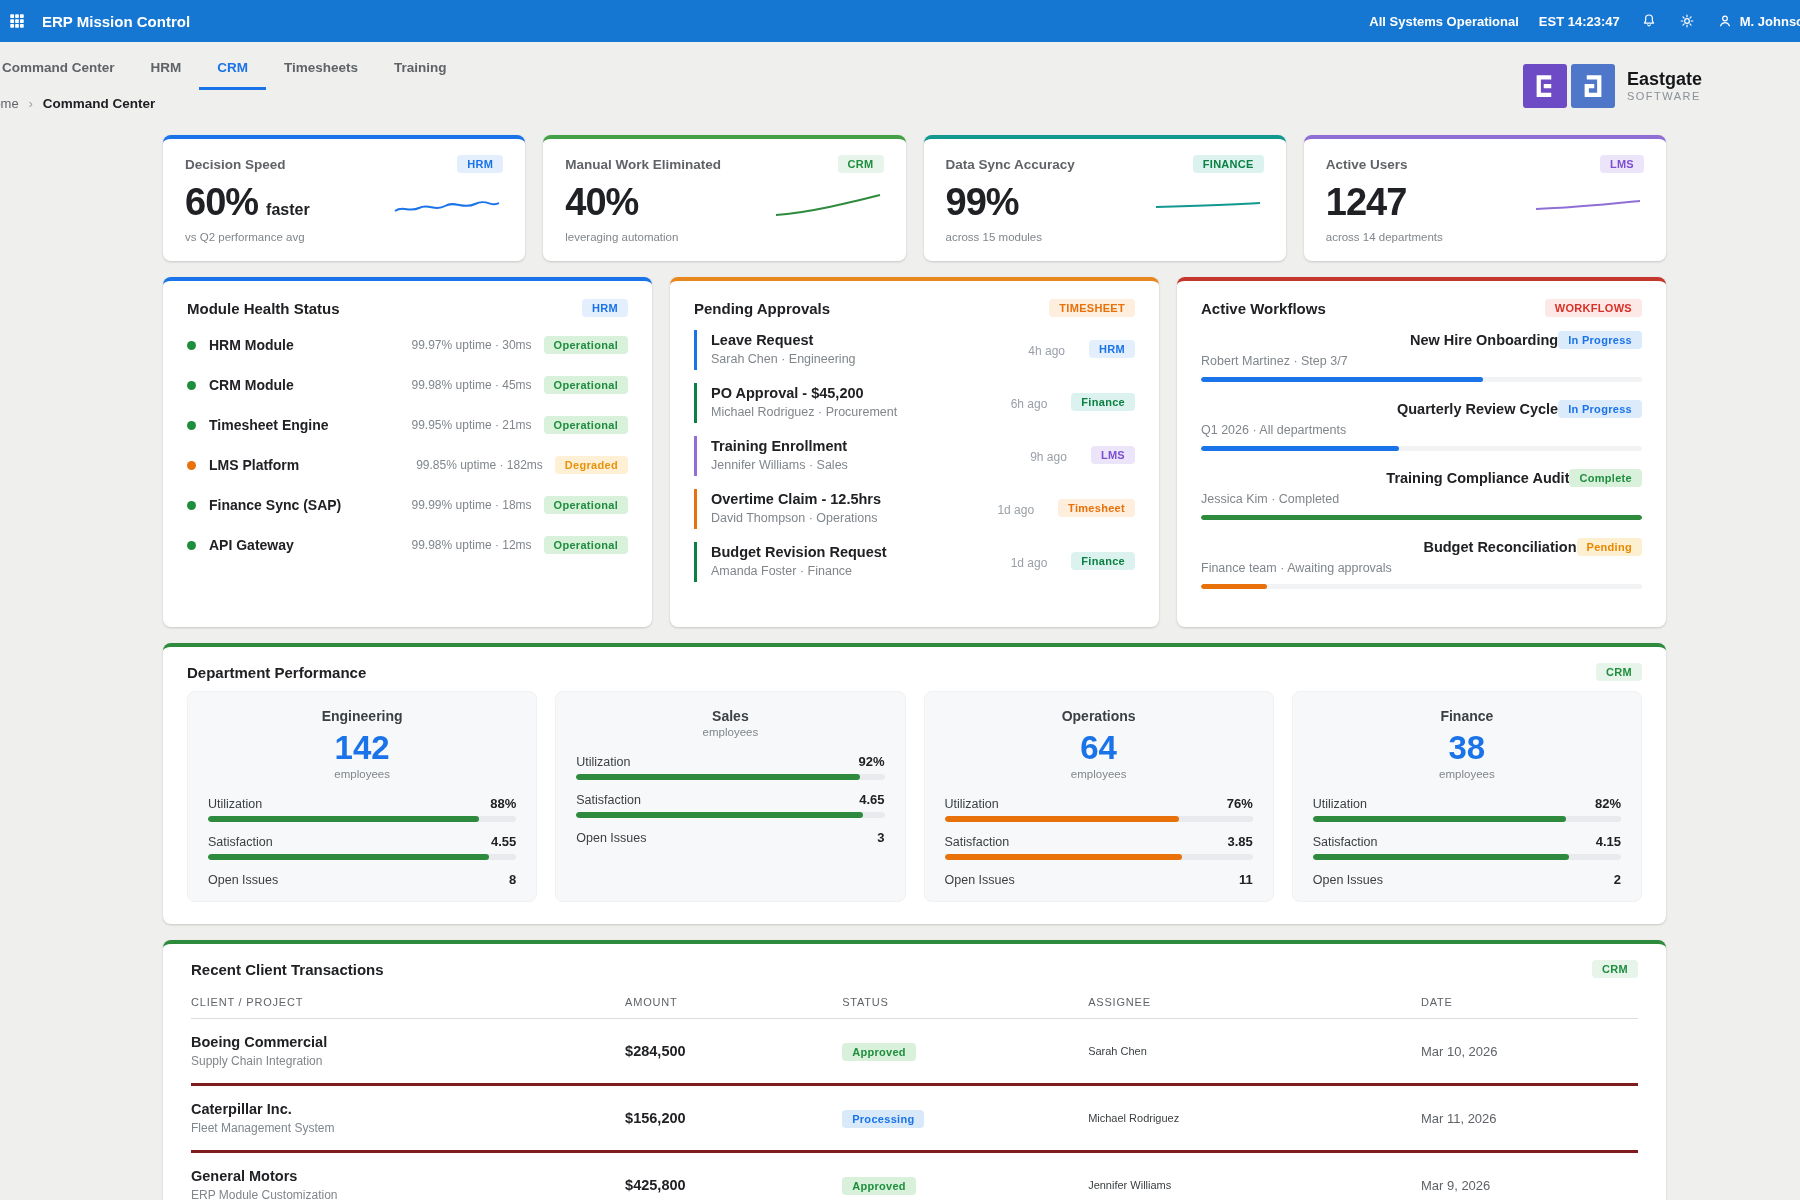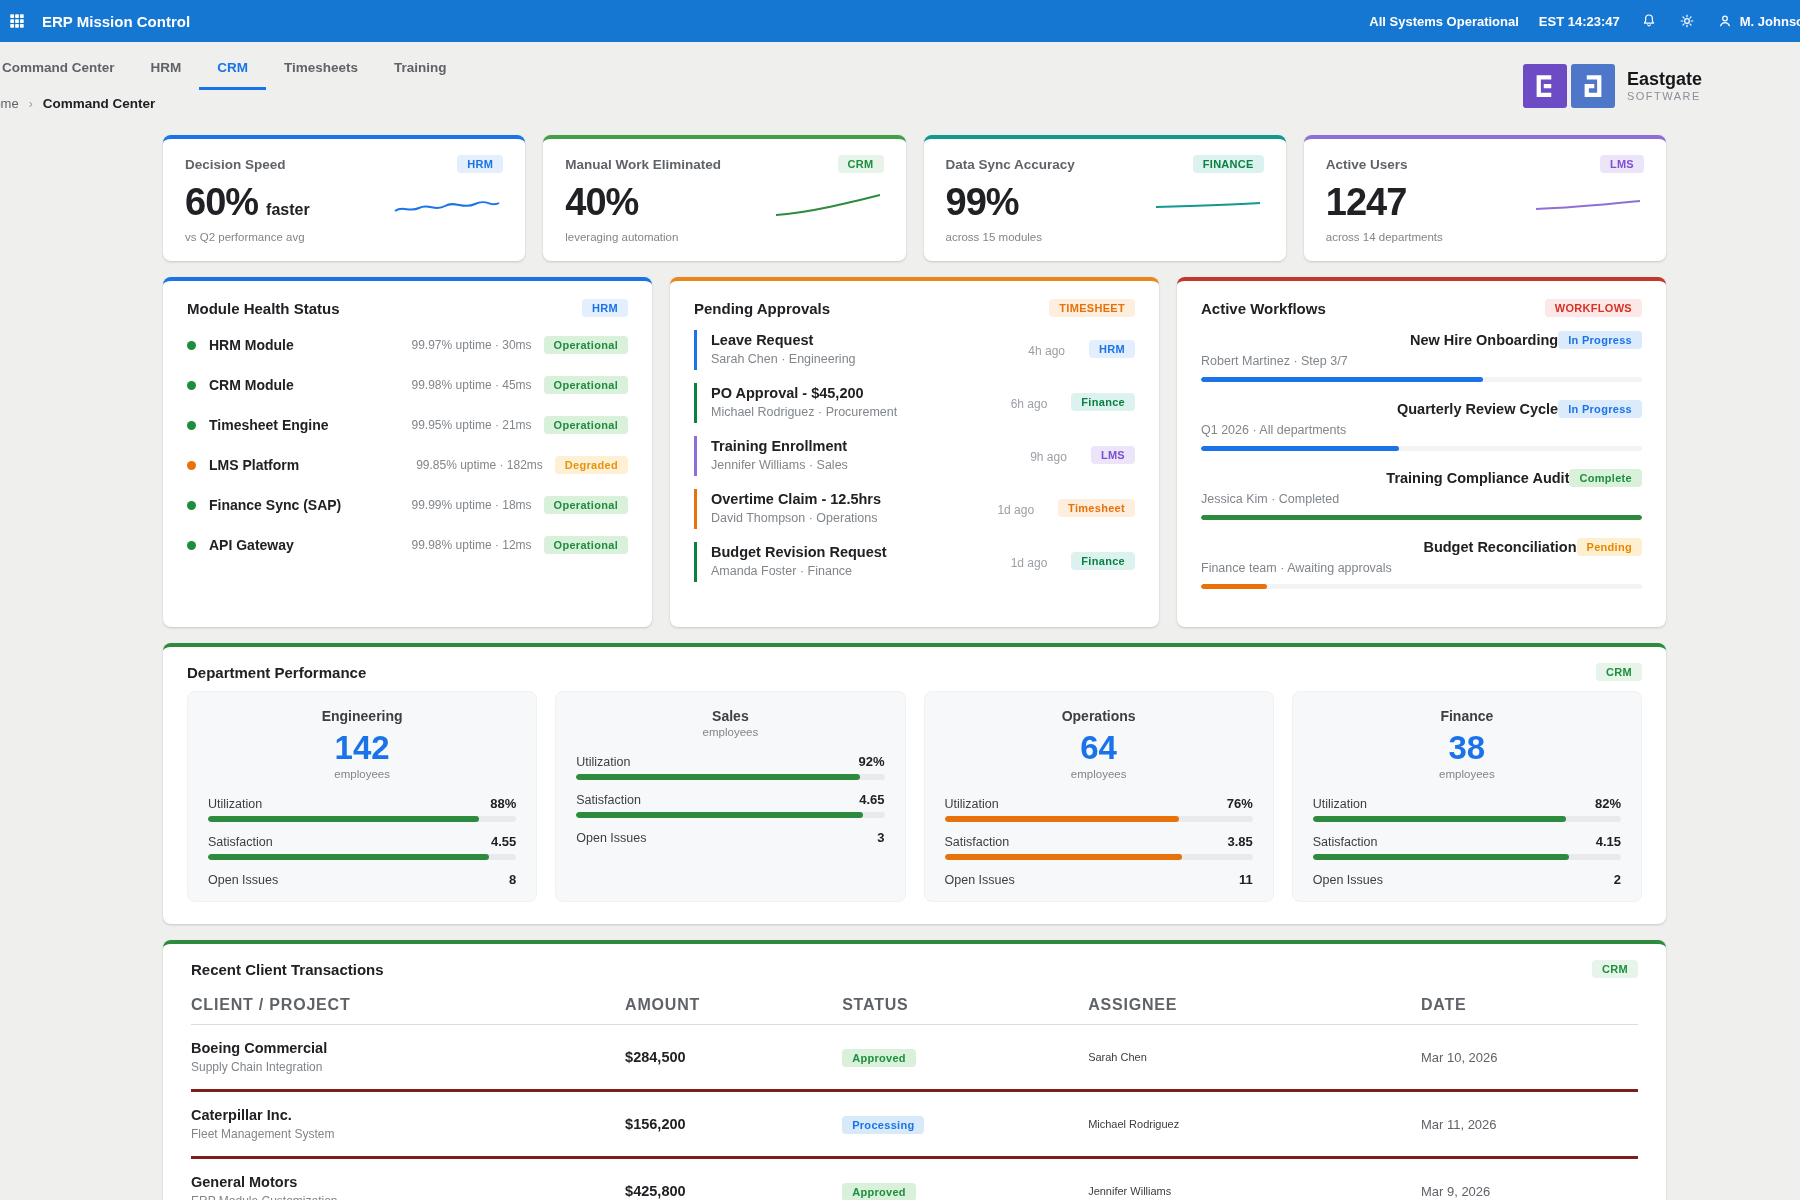--- a/index.html
+++ b/index.html
@@ -143,21 +143,21 @@
   .metric-fill { height:100%; border-radius:3px; }
   .d-green { background:#2e8b3d; }
   .d-orange{ background:#e8710a; }
   .metric-row.last { margin-top:10px; margin-bottom:0; }
 
   
   .tx-card { padding:16px 28px 20px 28px; }
   .tx-table { margin-top:10px; }
   .tx-headrow, .tx-row { display:grid; grid-template-columns:30% 15% 17% 23% 15%; align-items:center; }
   .tx-headrow { border-bottom:1px solid #dadce0; padding:8px 0 10px 0; }
-  .tx-th { font-size:16px; font-weight:700; color:#5f6368; letter-spacing:.8px; }
+  .tx-th { font-size:11px; font-weight:400; color:#5f6368; letter-spacing:.8px; }
   .tx-row { padding:15px 0; border-bottom:3px solid #7f1d1d; cursor:pointer; }
   .tx-client { font-size:14.5px; font-weight:700; color:#202124; }
   .tx-project { font-size:12px; color:#80868b; margin-top:4px; }
   .tx-amount { font-size:14.5px; font-weight:700; color:#202124; }
   .tx-assignee { font-size:11px; color:#3c4043; }
   .tx-date { font-size:13px; color:#5f6368; }
 
   .spark { fill:none; stroke-width:2; }
   .sp-blue  { stroke:#1a73e8; }
   .sp-green { stroke:#2e8b3d; }

